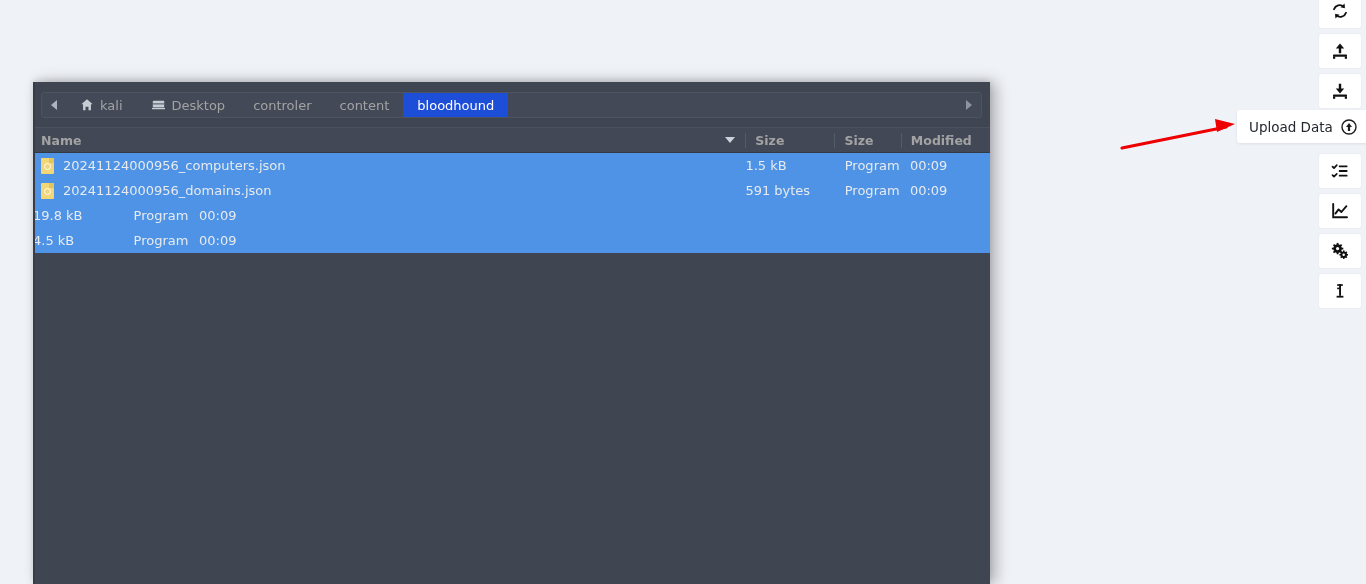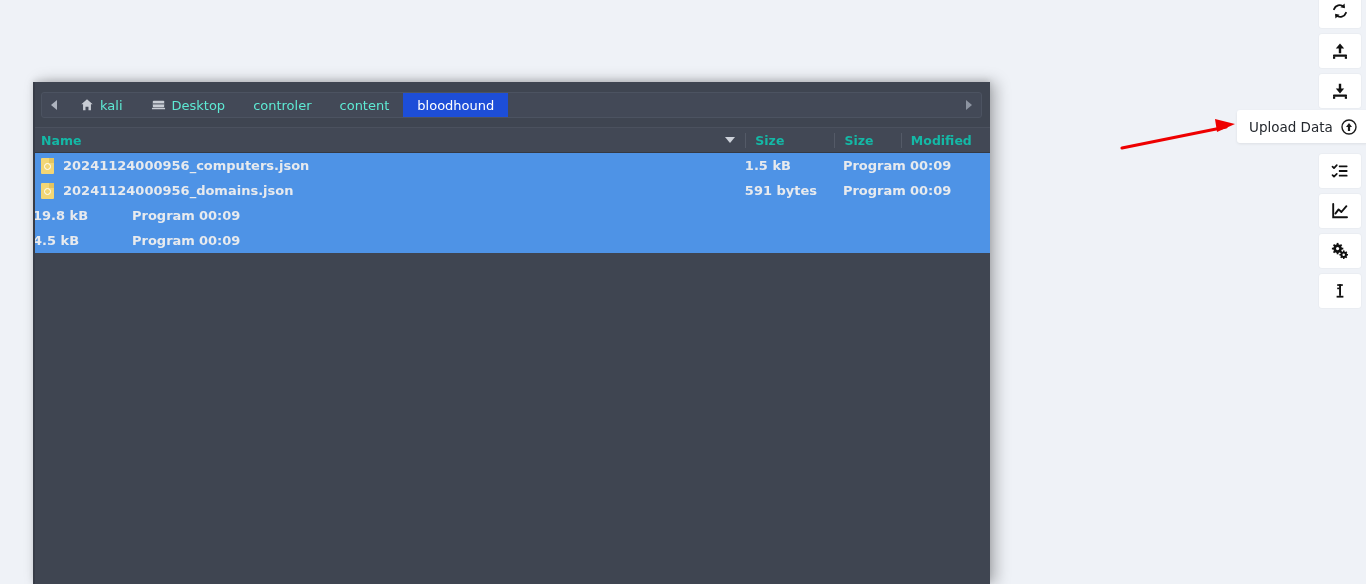--- a/index.html
+++ b/index.html
@@ -49,21 +49,21 @@
     display: flex;
     align-items: stretch;
     overflow: hidden;
   }
   .crumb {
     display: flex;
     align-items: center;
     gap: 6px;
     padding: 0 14px;
     font-size: 13px;
-    color: #5eead4;
+    color: #a3a3a3;
     background: transparent;
     border: none;
     cursor: default;
     white-space: nowrap;
     line-height: 1;
   }
   .crumb.active {
     background: #1d4ed8;
     color: #ffffff;
   }
@@ -93,21 +93,21 @@
   
   #col-headers {
     display: flex;
     align-items: center;
     height: 24px;
     background: #424855;
     border-top: 1px solid #4b515e;
     border-bottom: 1px solid #343943;
     font-size: 12.5px;
     font-weight: bold;
-    color: #14b8a6;
+    color: #a3a3a3;
     user-select: none;
   }
   .col-name { width: 720px; padding-left: 8px; box-sizing: border-box; display:flex; align-items:center; }
   .col-sort {
     margin-left: auto;
     margin-right: 10px;
     width: 0; height: 0;
     border-left: 5px solid transparent;
     border-right: 5px solid transparent;
     border-top: 6px solid #cdd2da;
@@ -119,21 +119,20 @@
   
   #file-list { background: #3f4551; }
   .file-row {
     display: flex;
     align-items: center;
     height: 25px;
     font-size: 13px;
     color: #e7eaee;
     background: #4e93e6;
     cursor: default;
-    font-weight: bold;
   }
   .cell-name { width: 720px; box-sizing: border-box; padding-left: 8px; display: flex; align-items: center; gap: 9px; }
   .cell-size { width: 90px; box-sizing: border-box; text-align: left; padding-right: 8px; }
   .cell-type { width: 67px; box-sizing: border-box; padding-left: 9px; text-align: center; }
   .cell-mod  { width: 90px; box-sizing: border-box; padding-left: 9px; }
 
   .file-icon {
     width: 13px; height: 16px;
     position: relative;
     flex: none;

